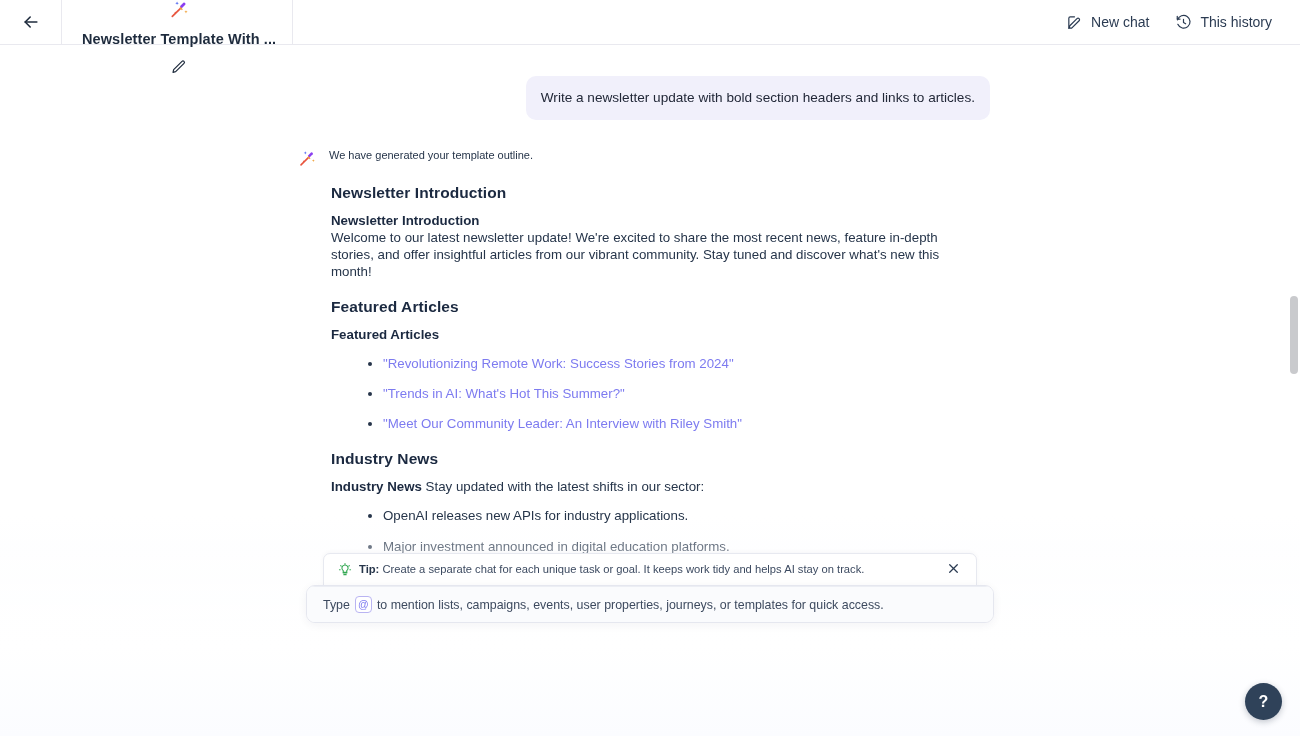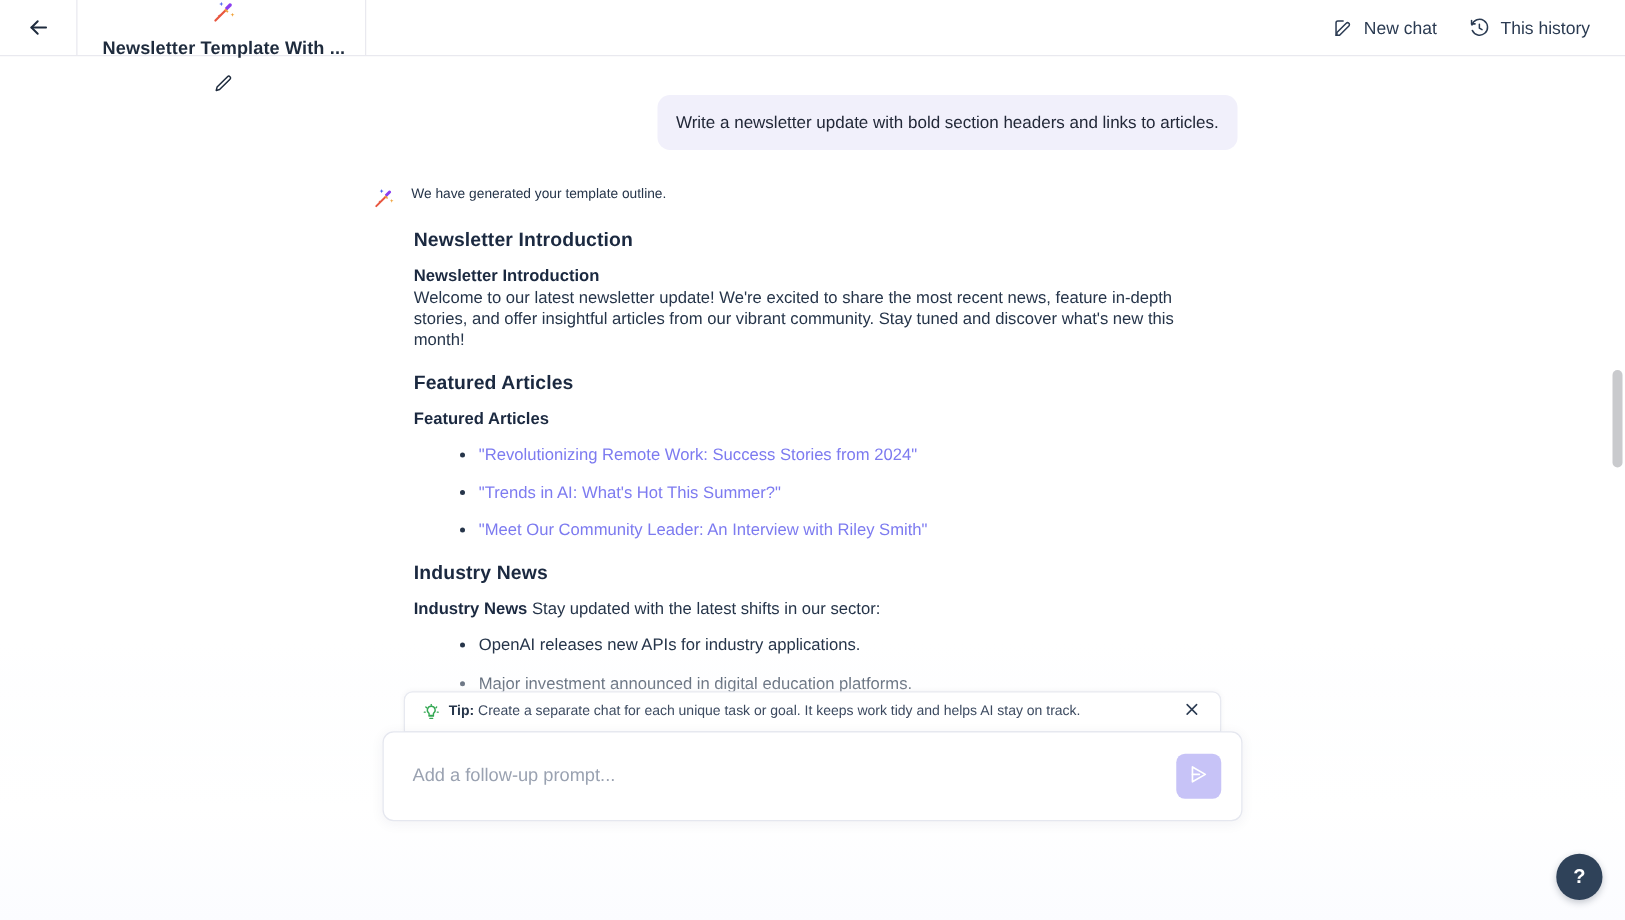--- a/index.html
+++ b/index.html
@@ -459,30 +459,24 @@
     <span class="tip-close">
       <span>
         <svg width="13" height="13" viewBox="0 0 24 24" fill="none" stroke="#2b3b52" stroke-width="2.3" stroke-linecap="round">
           <path d="M5 5l14 14M19 5L5 19"></path>
         </svg>
       </span>
     </span>
   </div>
 
   <div class="composer">
-    <div class="composer-main">
-      <input class="composer-input" type="text" placeholder="Add a follow-up prompt..." style="">
-      <button class="send-btn">
-        <span>
-          <svg width="19" height="19" viewBox="0 0 24 24" fill="none" stroke="#ffffff" stroke-width="1.7" stroke-linejoin="round" stroke-linecap="round">
-            <path d="M5 4.5l13 7.5-13 7.5z"></path>
-            <path d="M5 12h7"></path>
-          </svg>
-        </span>
-      </button>
+    <div class="composer-hint">
+      <span>Type</span>
+      <span class="at-key">@</span>
+      <span>to mention lists, campaigns, events, user properties, journeys, or templates for quick access.</span>
     </div>
   </div>
 
   <div class="help-fab">
     <span>?</span>
   </div>
 
 </div>
 
 </body></html>

